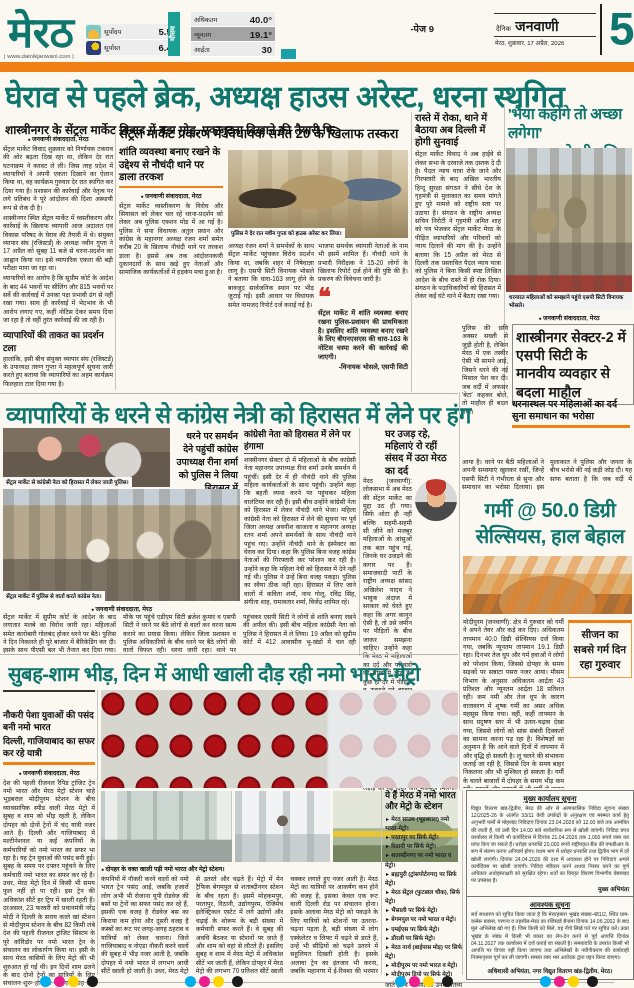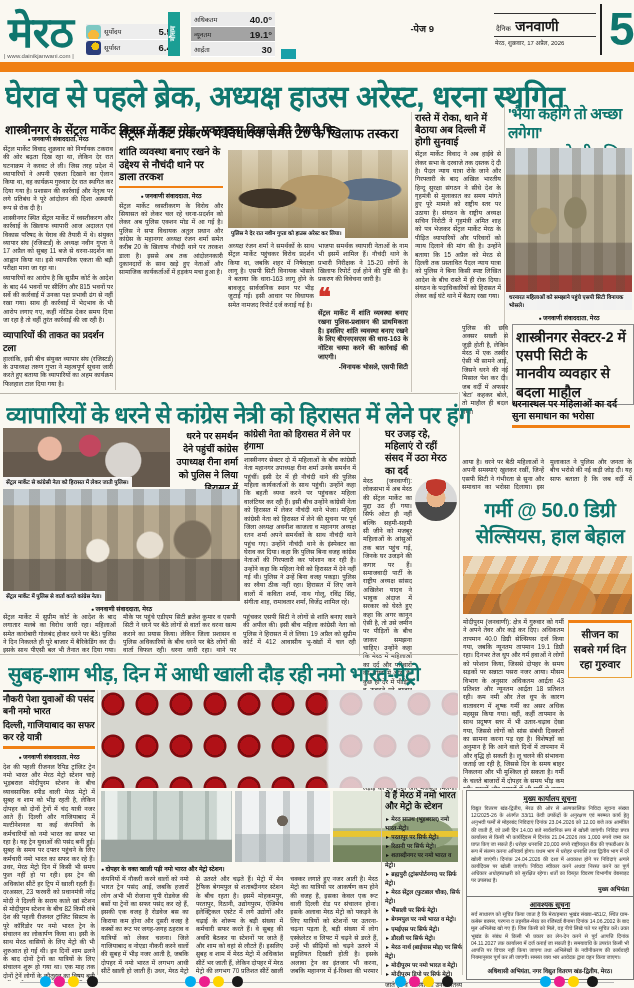--- a/index.html
+++ b/index.html
@@ -227,21 +227,21 @@
   <div class="ph ph-market" style="left:463px;top:556px;width:169px;height:58px;"></div>
   <div class="abs" style="left:463px;top:618px;width:169px;height:170px;">
     <div style="float:right;width:56px;border:1px solid #e9a13b;border-top:3px solid #f08014;padding:4px 3px;margin:2px 0 3px 4px;font-size:10.5px;font-weight:800;text-align:center;line-height:1.45;">सीजन का सबसे गर्म दिन रहा गुरुवार</div>
     <div class="bt" style="height:170px;">मोदीपुरम (जनवाणी): क्षेत्र में गुरुवार को गर्मी ने अपने तेवर और कड़े कर दिए। अधिकतम तापमान 40.0 डिग्री सेल्सियस दर्ज किया गया, जबकि न्यूनतम तापमान 19.1 डिग्री रहा। दिनभर तेज धूप और गर्म हवाओं ने लोगों को परेशान किया, जिससे दोपहर के समय सड़कों पर सन्नाटा पसरा नजर आया। मौसम विभाग के अनुसार अधिकतम आर्द्रता 43 प्रतिशत और न्यूनतम आर्द्रता 18 प्रतिशत रही। कम नमी और तेज धूप के कारण वातावरण में शुष्क गर्मी का असर अधिक महसूस किया गया। वहीं, कहीं तापमान के साथ प्रदूषण स्तर में भी उतार-चढ़ाव देखा गया, जिससे लोगों को सांस संबंधी दिक्कतों का सामना करना पड़ रहा है। विशेषज्ञों का अनुमान है कि आने वाले दिनों में तापमान में और वृद्धि हो सकती है। लू चलने की संभावना जताई जा रही है, जिससे दिन के समय बाहर निकलना और भी मुश्किल हो सकता है। गर्मी के चलते बाजारों में दोपहर के समय भीड़ कम रही। स्कूलों और दफ्तरों में भी गर्मी से बचाव के इंतजाम किए जा रहे हैं। खासकर बुजुर्गों और बच्चों के लिए यह मौसम अधिक परेशानी भरा साबित हो रहा है। प्रशासन ने भीषण गर्मी को देखते हुए स्वास्थ्य सेवाओं को सतर्क रहने के निर्देश दिए हैं। अस्पतालों में हीट स्ट्रोक के मामलों से निपटने के लिए तैयारियां की जा रही हैं। आज का दिन इस सीजन का अब तक का सबसे गर्म दिन रहा, और यदि मौसम का यही रुख रहा तो आने वाले दिनों में स्थिति और गंभीर हो सकती है। ऐसे में लोगों को सतर्क रहकर अपनी दिनचर्या में बदलाव करने की जरूरत है।</div>
   </div>
 
   <div class="hline" style="left:0;top:654px;width:458px;"></div>
   <div class="abs hl nowrap" style="left:8px;top:660px;width:450px;font-size:20px;">सुबह-शाम भीड़, दिन में आधी खाली दौड़ रही नमो भारत-मेट्रो</div>
 
   <div class="abs" style="left:3px;top:690px;width:92px;height:285px;">
-    <div class="shead" style="font-size:9px;line-height:1.3;border-top:2px solid #333;padding-top:2px;">नौकरी पेशा युवाओं की पसंद बनी नमो भारत</div>
+    <div class="shead" style="font-size:9px;line-height:1.3;border-top:2px solid #333;padding-top:18px;">नौकरी पेशा युवाओं की पसंद बनी नमो भारत</div>
     <div class="shead" style="font-size:9px;line-height:1.3;margin-top:3px;">दिल्ली, गाजियाबाद का सफर कर रहे यात्री</div>
     <div class="orule"></div>
     <div class="bl" style="margin-top:3px;">जनवाणी संवाददाता, मेरठ</div>
     <div class="bt" style="margin-top:2px;height:218px;">देश की पहली रीजनल रैपिड ट्रांजिट ट्रेन नमो भारत और मेरठ मेट्रो स्टेशन चाहे भूड़बराल मोदीपुरम स्टेशन के बीच व्यावसायिक स्पीड वाली मेरठ मेट्रो में सुबह व शाम को भीड़ रहती है, लेकिन दोपहर को दोनों ट्रेनों में चंद यात्री नजर आते हैं। दिल्ली और गाजियाबाद में मल्टीनेशनल या कई कंपनियों के कर्मचारियों को नमो भारत का सफर भा रहा है। यह ट्रेन युवाओं की पसंद बनी हुई। सुबह के समय पर दफ्तर पहुंचने के लिए कर्मचारी नमो भारत का सफर कर रहे हैं। उधर, मेरठ मेट्रो दिन में किसी भी समय फुल नहीं हो पा रही। इस ट्रेन की अधिकांश सीटें हर ट्रिप में खाली रहती हैं। दरअसल, 23 फरवरी को प्रधानमंत्री नरेंद्र मोदी ने दिल्ली के सराय काले खां स्टेशन से मोदीपुरम स्टेशन के बीच 82 किमी लंबे देश की पहली रीजनल ट्रांजिट सिस्टम के पूरे कॉरिडोर पर नमो भारत ट्रेन के संचालन का लोकार्पण किया था। इसी के साथ मेरठ वासियों के लिए मेट्रो की भी शुरुआत हो गई थी। इन दिनों शाम ढलने के बाद दोनों ट्रेनों का यात्रियों के लिए संचालन शुरू हो गया था। एक माह तक दोनों ट्रेनें लोगों के कौतूहल का विषय बनी रहीं। करीब 50 दिनों में लाखों यात्रियों ने इन ट्रेनों का सफर किया। दिल्ली, गाजियाबाद या नोएडा में मल्टीनेशनल कंपनियों और अन्य बड़ी</div>
   </div>
   <div class="vline" style="left:97px;top:690px;height:285px;"></div>
 
   <div class="ph ph-seats" style="left:101px;top:690px;width:357px;height:98px;"></div>
   <div class="ph ph-platform" style="left:101px;top:791px;width:131px;height:71px;"></div>
   <div class="ph ph-gates" style="left:235px;top:791px;width:95px;height:71px;"></div>

